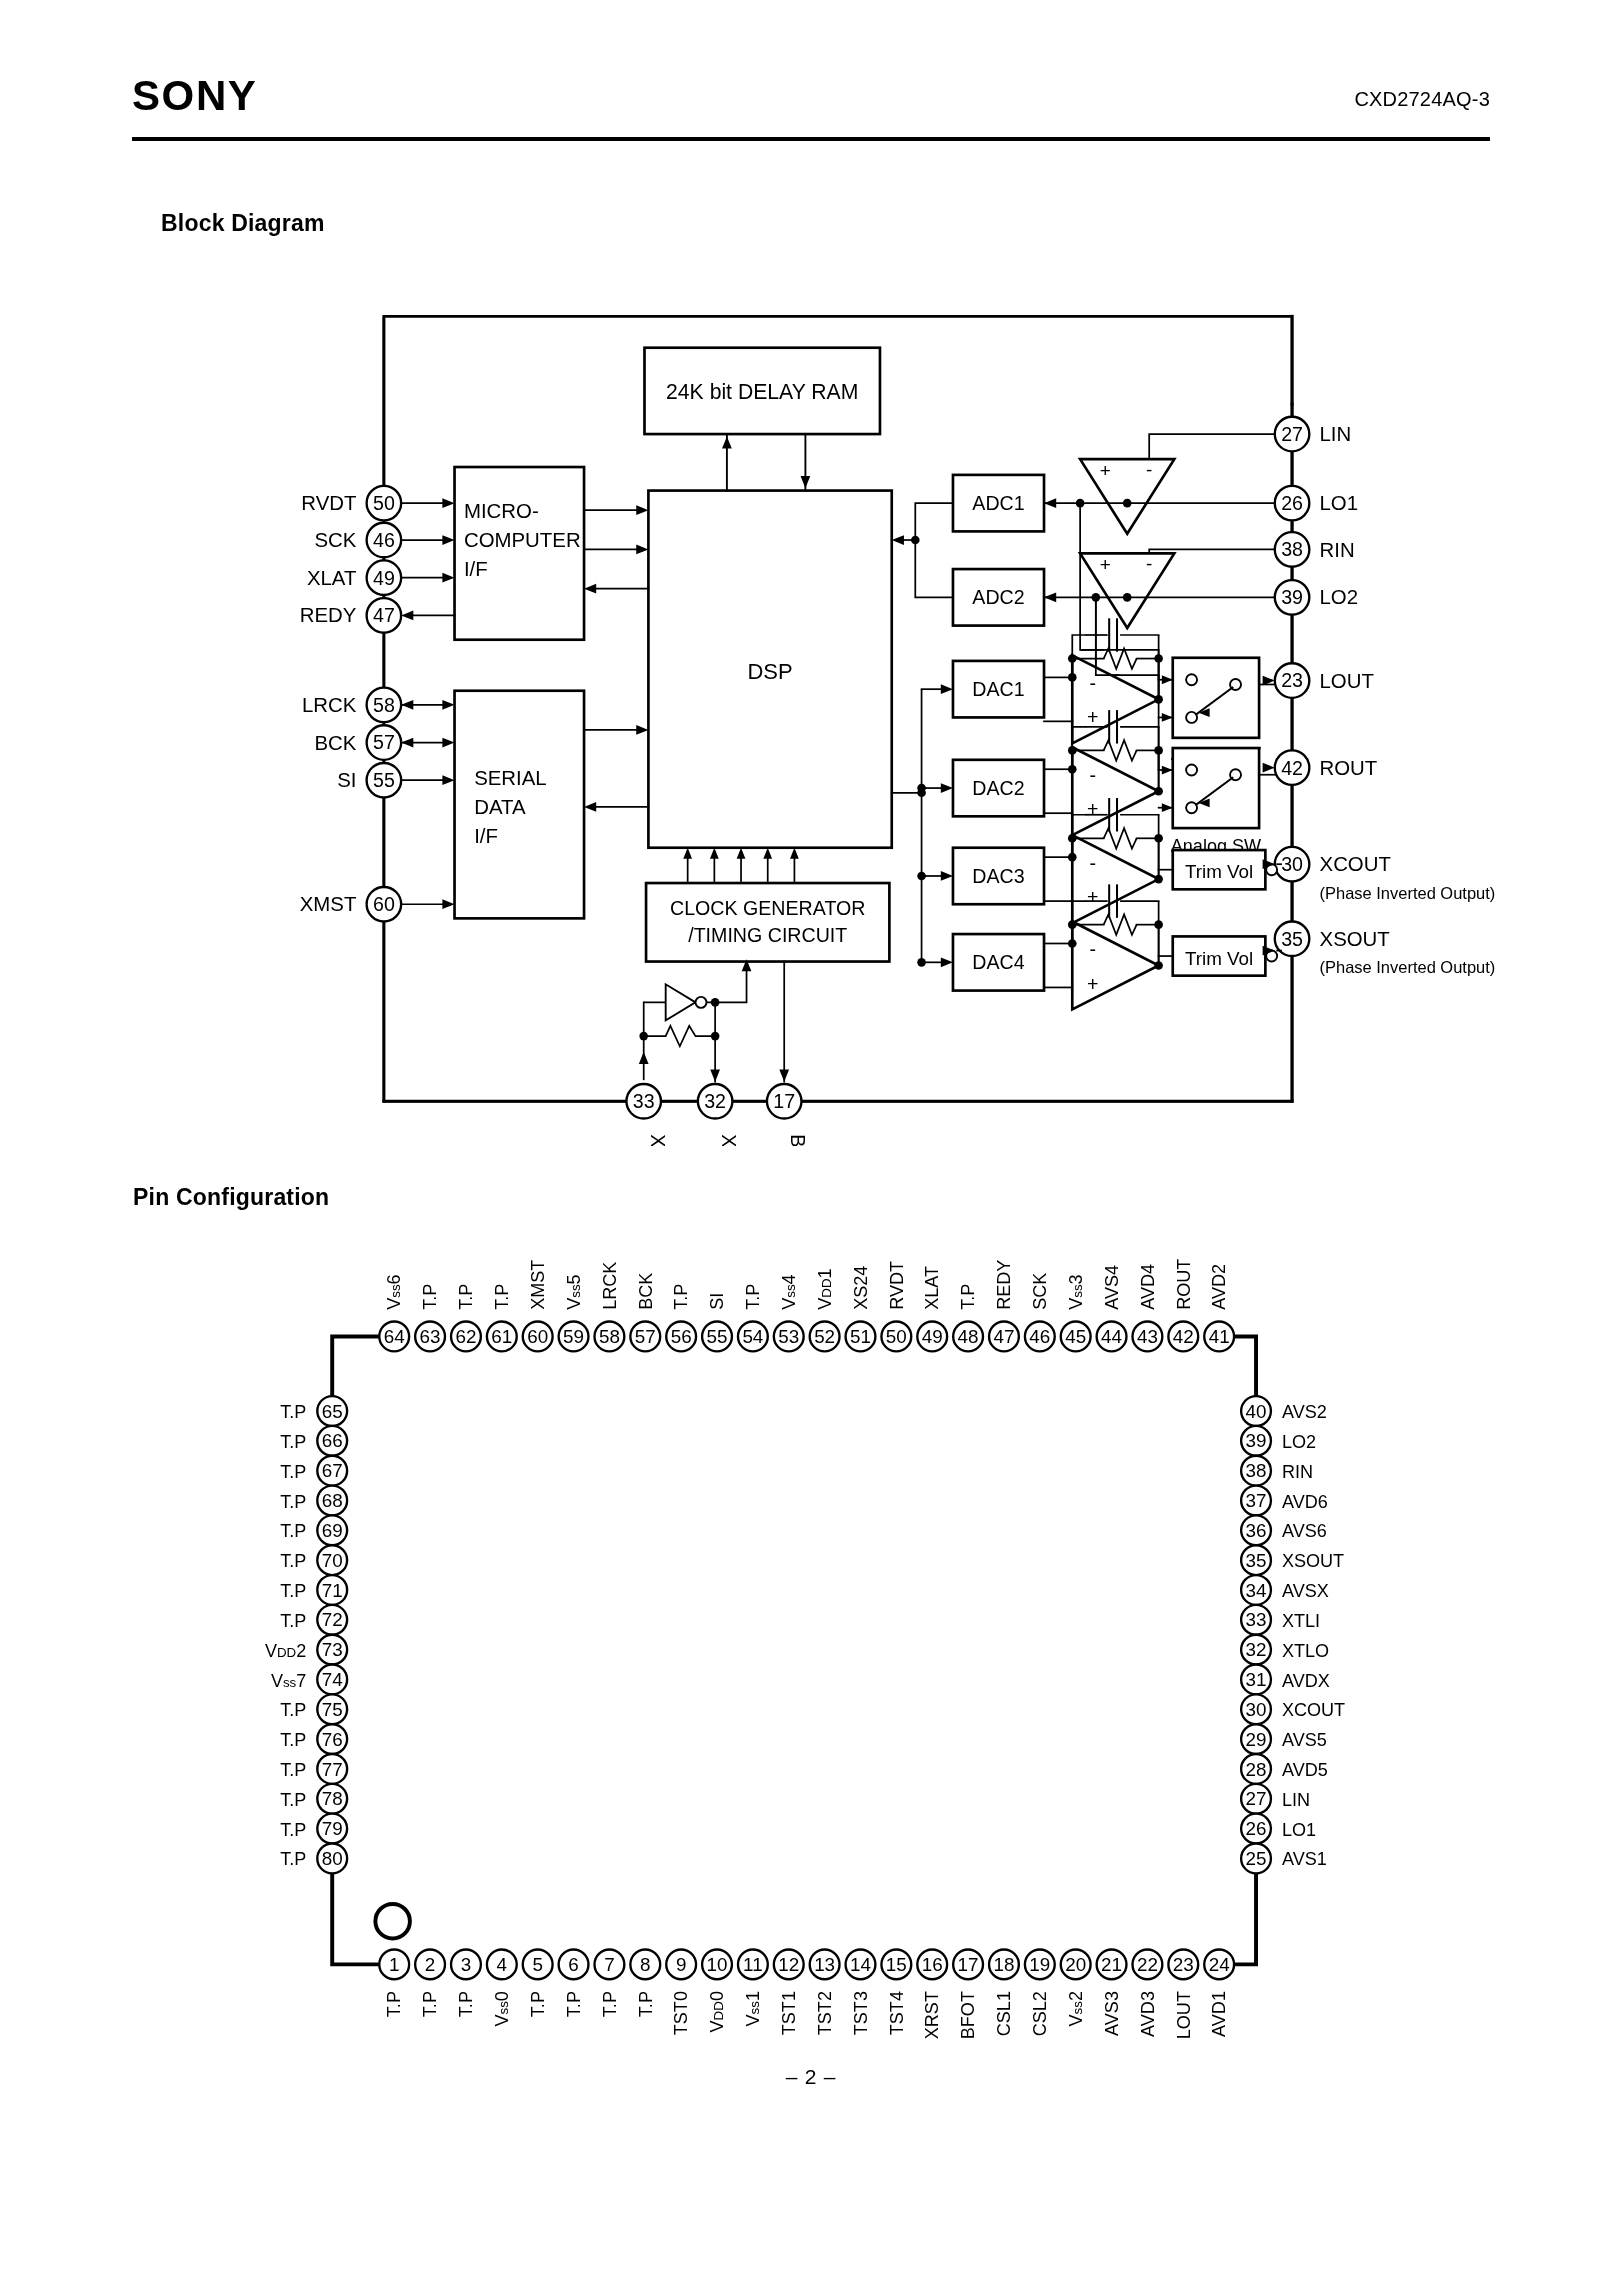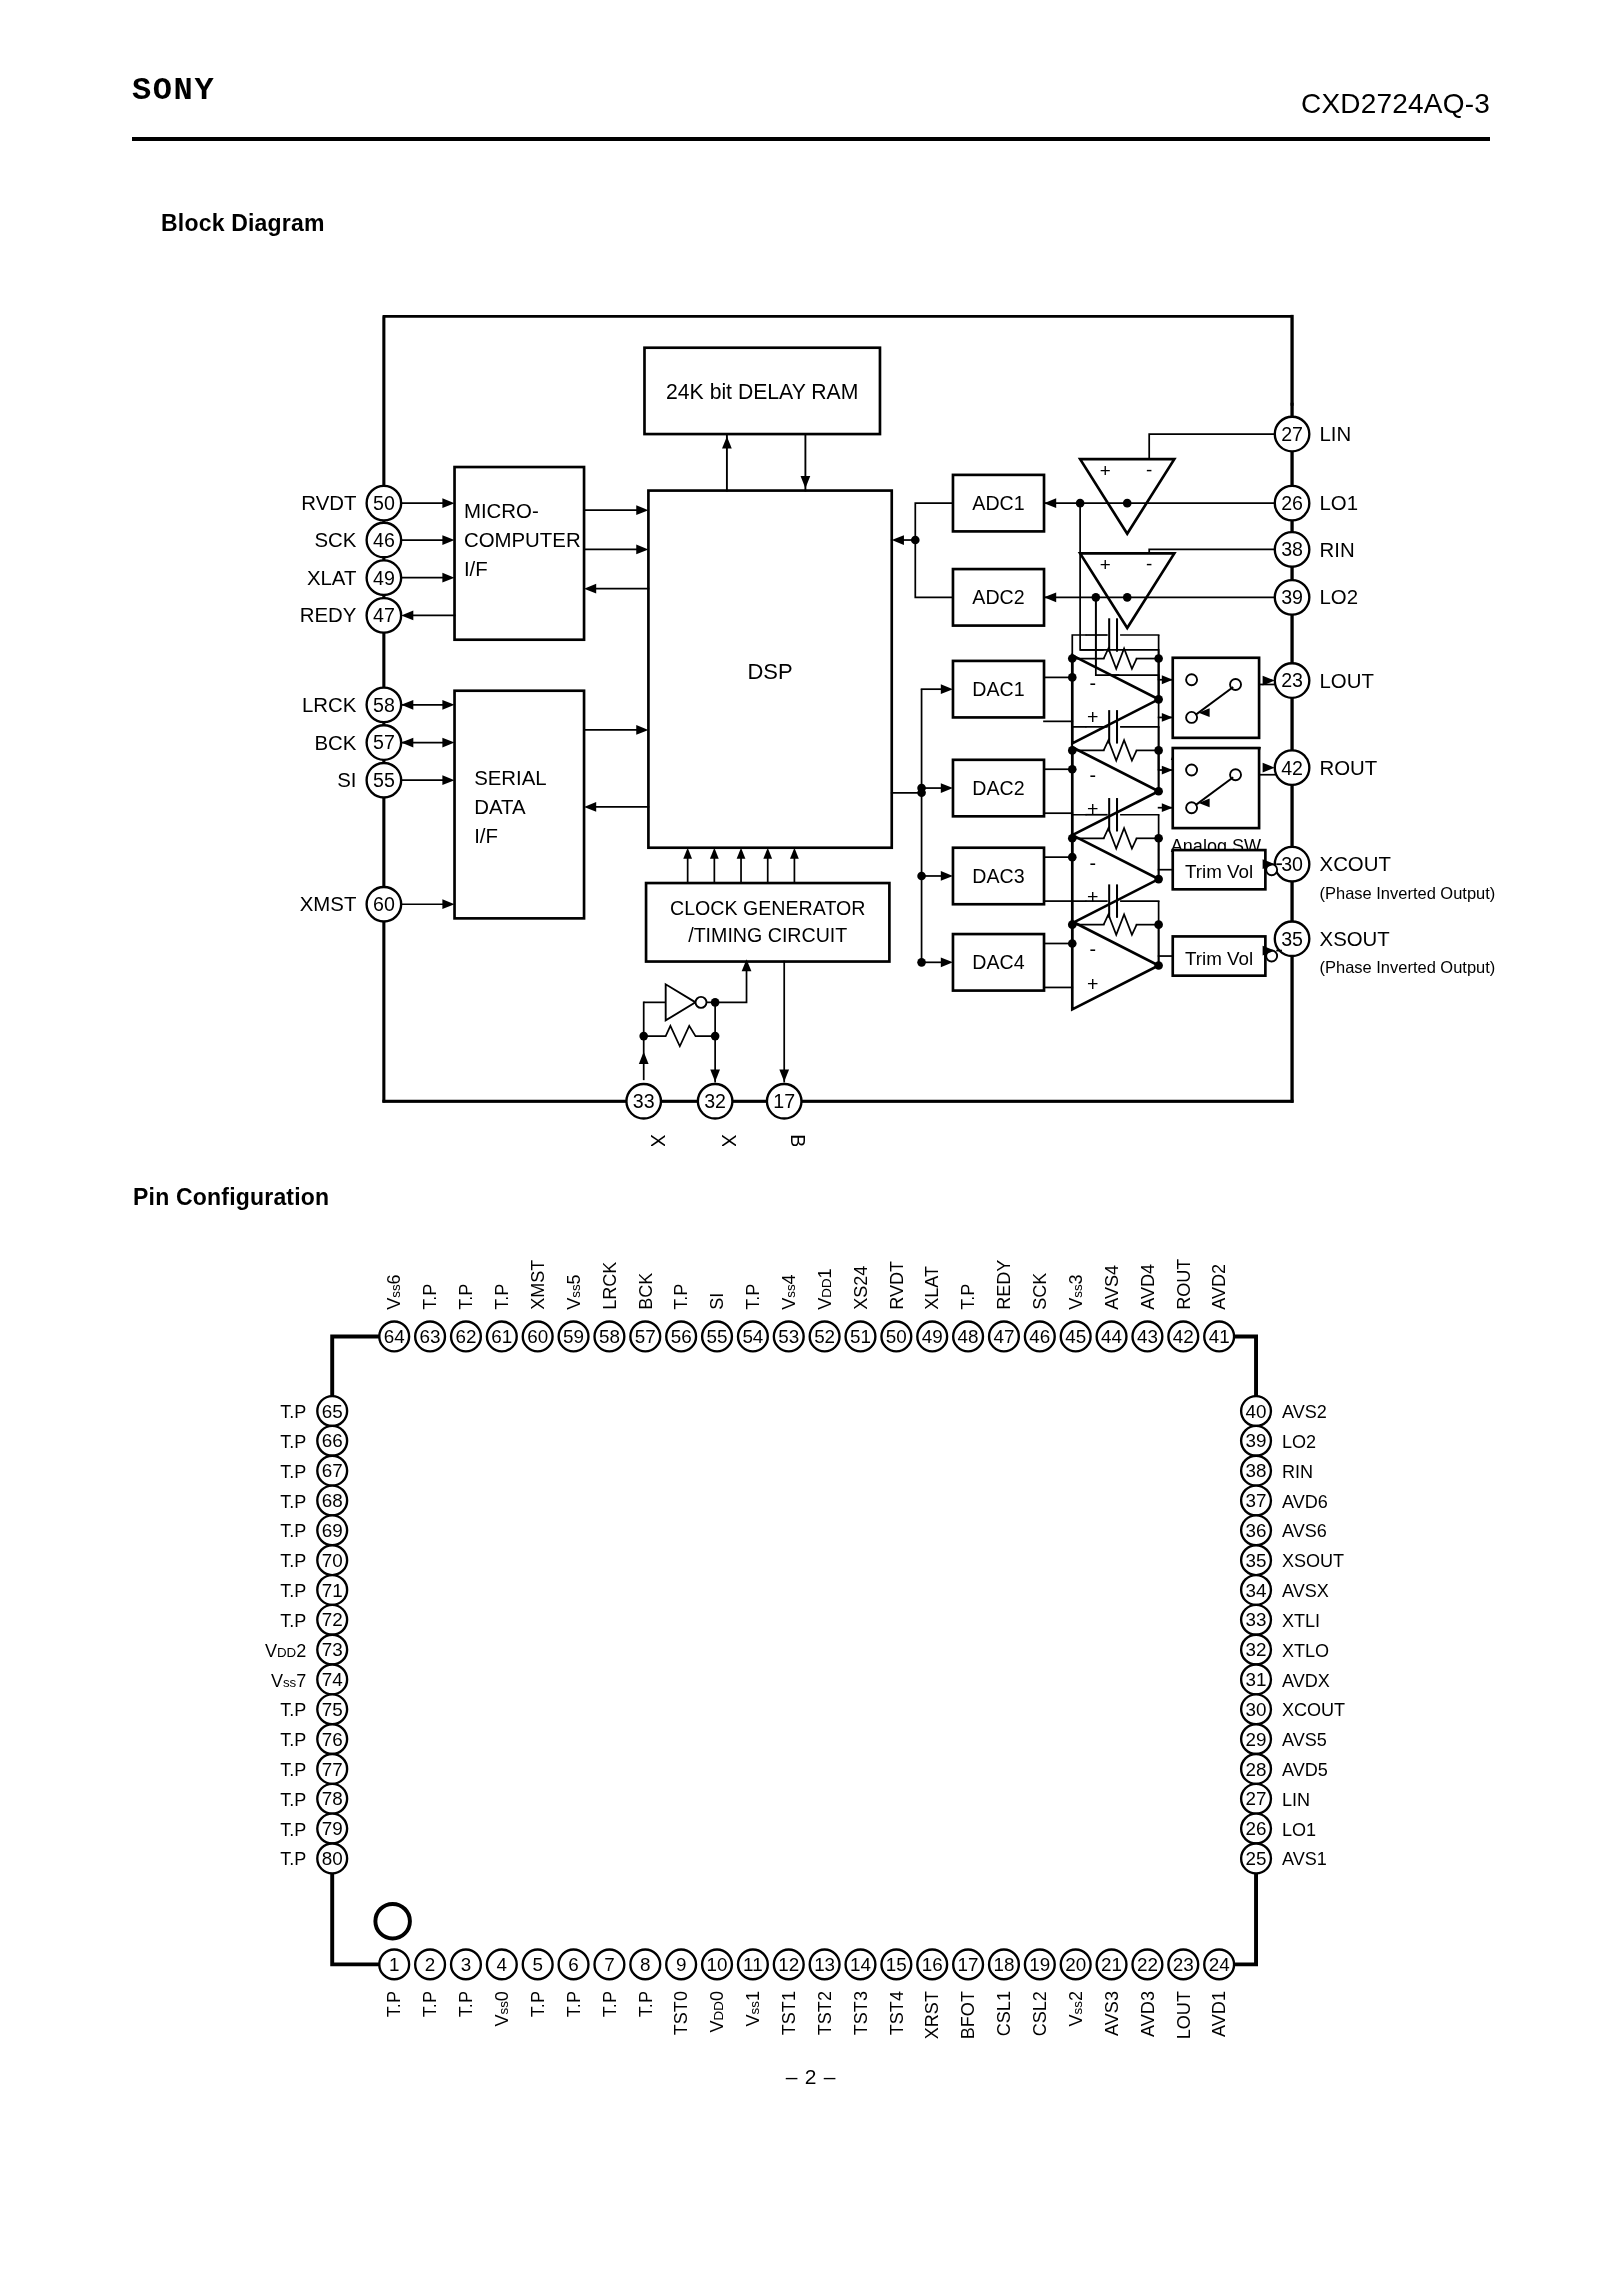--- a/index.html
+++ b/index.html
@@ -1,19 +1,19 @@
 <!DOCTYPE html>
 <html style="font-size:12.6px"><head>
 <meta charset="utf-8">
 <style>
   html,body{margin:0;padding:0;background:#fff;}
   body{width:1622px;height:2295px;font-family:"Liberation Sans",sans-serif;color:#000;position:relative;}
   .page{position:relative;width:1622px;height:2295px;overflow:hidden;}
-  .hdr-logo{position:absolute;left:132px;top:75px;font-family:Liberation Mono, monospace;font-weight:bold;font-size:32px;letter-spacing:1.6px;line-height:1;}
-  .hdr-part{position:absolute;right:132px;top:88px;font-size:28px;letter-spacing:0.2px;}
+  .hdr-logo{position:absolute;left:132px;top:75px;font-family:Liberation Sans, sans-serif;font-weight:bold;font-size:42px;letter-spacing:1.6px;line-height:1;}
+  .hdr-part{position:absolute;right:132px;top:88px;font-size:20px;letter-spacing:0.2px;}
   .hdr-rule{position:absolute;left:132px;right:132px;top:137px;height:3.9px;background:#000;}
   .sec-title{position:absolute;font-size:23px;font-weight:bold;letter-spacing:0.2px;}
   #sec-block{left:133px;top:210px;margin-left:28px;}
   #sec-pin{left:133px;top:1184px;}
   .pagenum{position:absolute;left:0;right:0;top:2065px;text-align:center;font-size:21px;letter-spacing:0.8px;}
   svg{display:block;}
   .svgwrap{position:absolute;}
   text{font-family:"Liberation Sans",sans-serif;fill:#000;}
 </style>
 </head>

